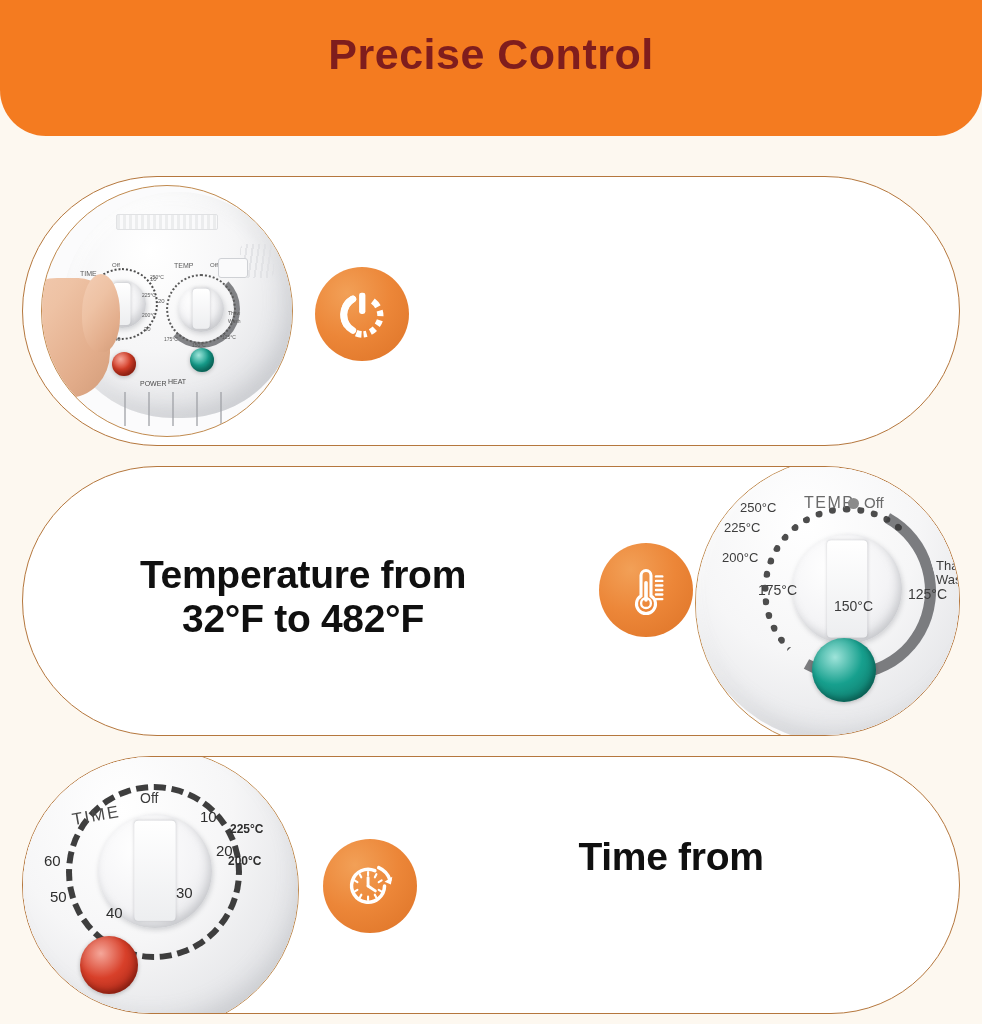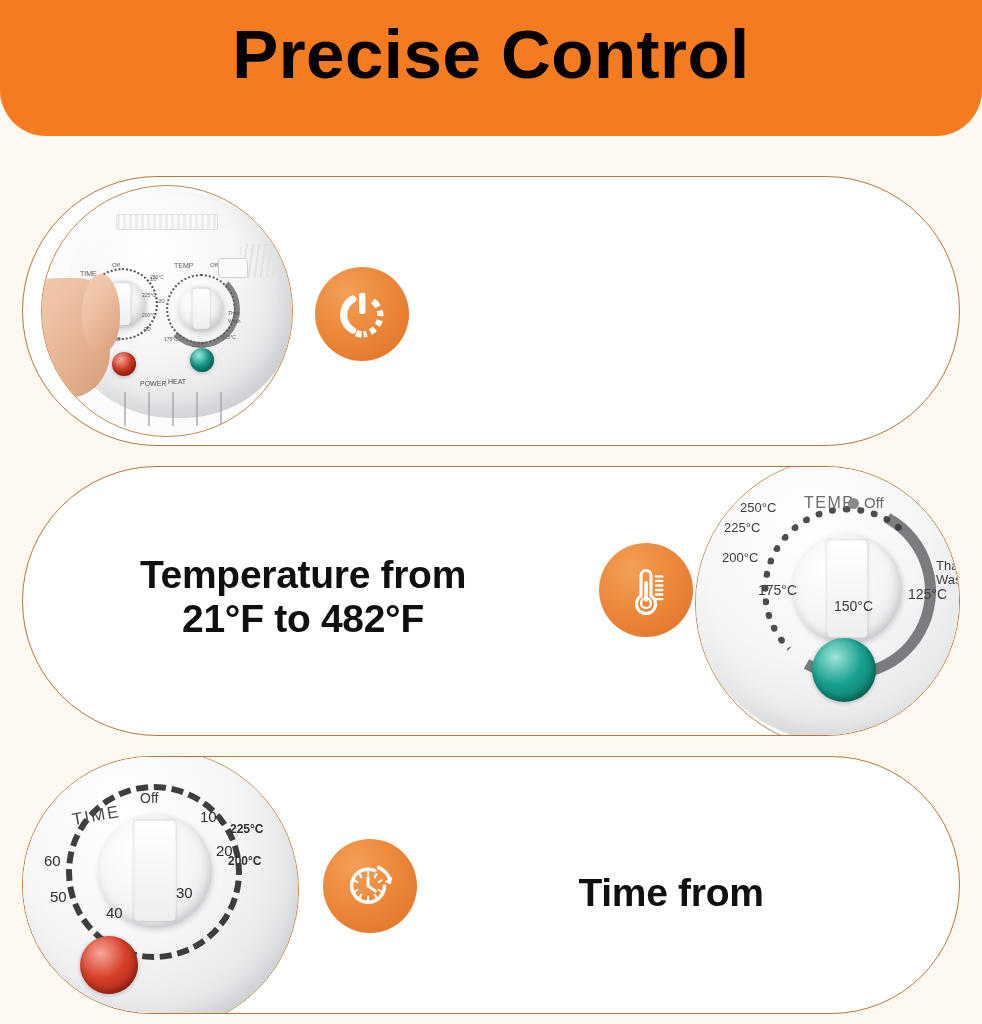--- a/index.html
+++ b/index.html
@@ -23,22 +23,22 @@
     top: 0;
     width: 982px;
     height: 136px;
     background: #F47B20;
     border-radius: 0 0 46px 46px;
     display: flex;
     align-items: center;
     justify-content: center;
   }
   .banner-title {
-    color: #000000;
-    font-size: 69px;
+    color: #7f1d1d;
+    font-size: 43px;
     font-weight: bold;
     letter-spacing: 0.5px;
     line-height: 1;
     padding-bottom: 28px;
   }
 
   
   .card {
     position: absolute;
     background: #FFFFFF;
@@ -121,21 +121,21 @@
   
   .card-text {
     position: absolute;
     color: #101010;
     font-weight: bold;
     line-height: 1.12;
     letter-spacing: -0.3px;
   }
   #text-1 { left: 528px; top: 262px; font-size: 39px; text-align: left; }
   #text-2 { left: 82px; top: 552px; width: 440px; font-size: 39px; text-align: center; }
-  #text-3 { left: 438px; top: 842px; width: 440px; font-size: 39px; text-align: center; margin-top: 36px; }
+  #text-3 { left: 438px; top: 842px; width: 440px; font-size: 39px; text-align: center; }
 
   .finger {
     position: absolute;
     background: linear-gradient(128deg, #F3CDB4 0%, #EEC2A4 38%, #E2AC8A 75%, #D29C79 100%);
   }
 </style>
 </head>
 <body>
 
 <div class="banner">
@@ -218,21 +218,21 @@
   <div class="card-text" id="text-1">
     <div>Two Intuitive</div>
 
   </div>
 </div>
 
 <div class="card" id="card-2">
 
   <div class="card-text" id="text-2" style="left:60px;top:86px;width:440px;">
     <div>Temperature from</div>
-    <div>21°F to 482°F</div>
+    <div>32°F to 482°F</div>
   </div>
 
   <div class="icon-badge" style="left:576px; top:76px; width:94px; height:94px;">
     <svg width="58" height="58" viewBox="0 0 64 64">
       <path d="M26.5 38.5 V16 a5.5 5.5 0 0 1 11 0 v22.5 a10.5 10.5 0 1 1 -11 0 Z" fill="none" stroke="#FFFFFF" stroke-width="3.4"></path>
       <path d="M32 24 V43" stroke="#FFFFFF" stroke-width="4" stroke-linecap="round"></path>
       <circle cx="32" cy="46.5" r="5.4" fill="none" stroke="#FFFFFF" stroke-width="2.6"></circle>
       <g stroke="#FFFFFF" stroke-width="2.6" stroke-linecap="round">
         <path d="M43 17 H50"></path>
           <path d="M43 22 H50"></path>

